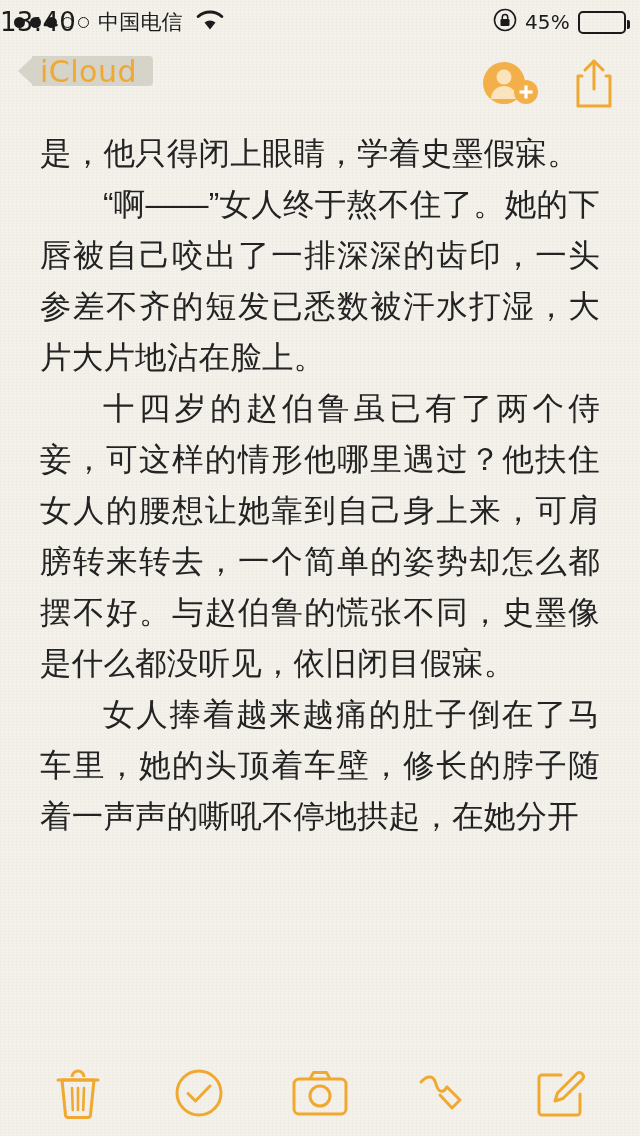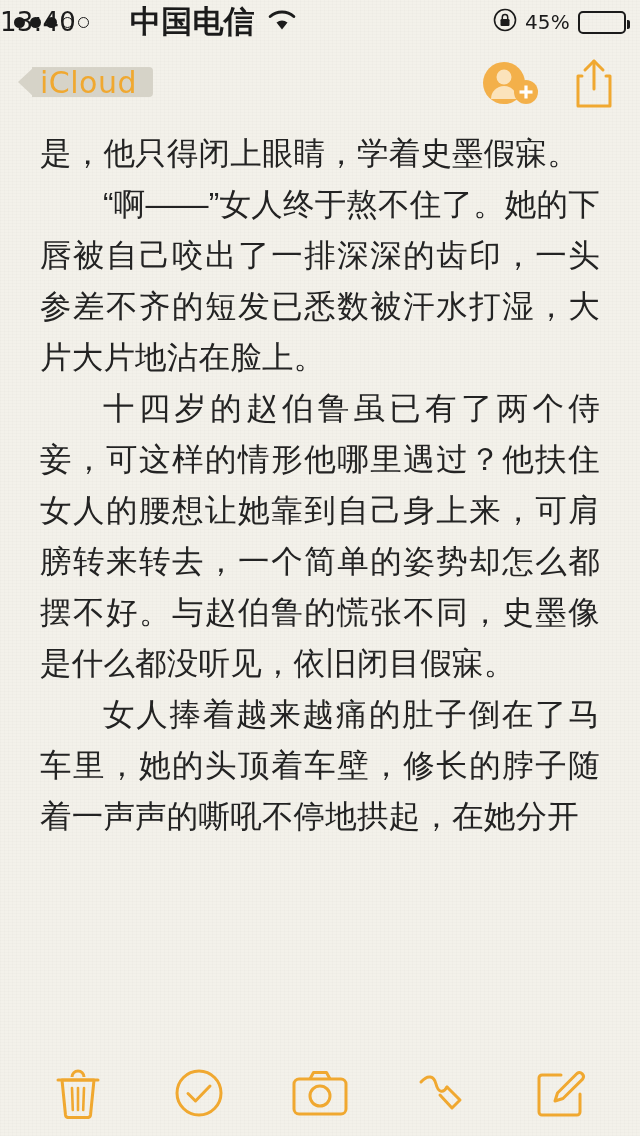--- a/index.html
+++ b/index.html
@@ -32,21 +32,21 @@
     color: #1b1b1b;
     letter-spacing: 0.2px;
   }
   .sb-left { display: flex; align-items: center; gap: 9px; }
   .dots { display: flex; align-items: center; gap: 5px; }
   .dot {
     width: 11px; height: 11px; border-radius: 50%;
     background: #1b1b1b;
   }
   .dot.hollow { background: transparent; border: 1.6px solid #1b1b1b; }
-  .carrier { font-size: 31px; font-weight: 700; margin-left: 32px; }
+  .carrier { font-size: 21px; font-weight: 400; }
   .wifi { margin-left: 3px; display: inline-block; }
   .sb-center {
     position: absolute; left: 0; right: 0; top: 0;
     height: 44px; line-height: 44px;
     font-size: 26px;
     font-weight: 500;
     pointer-events: none;
   }
   .sb-right {
     margin-left: auto;
@@ -77,21 +77,21 @@
 
   
   #navbar {
     position: absolute;
     top: 44px; left: 0; right: 0;
     height: 78px;
   }
   .back-btn {
     position: absolute;
     left: 14px; top: 12px;
-    display: flex; align-items: center;
+    display: flex; align-items: flex-start;
     height: 52px;
     padding-left: 4px;
   }
   .back-chevron {
     width: 0; height: 0;
     border-top: 15px solid transparent;
     border-bottom: 15px solid transparent;
     border-right: 16px solid #d6d3c8;
     margin-right: -2px;
   }

